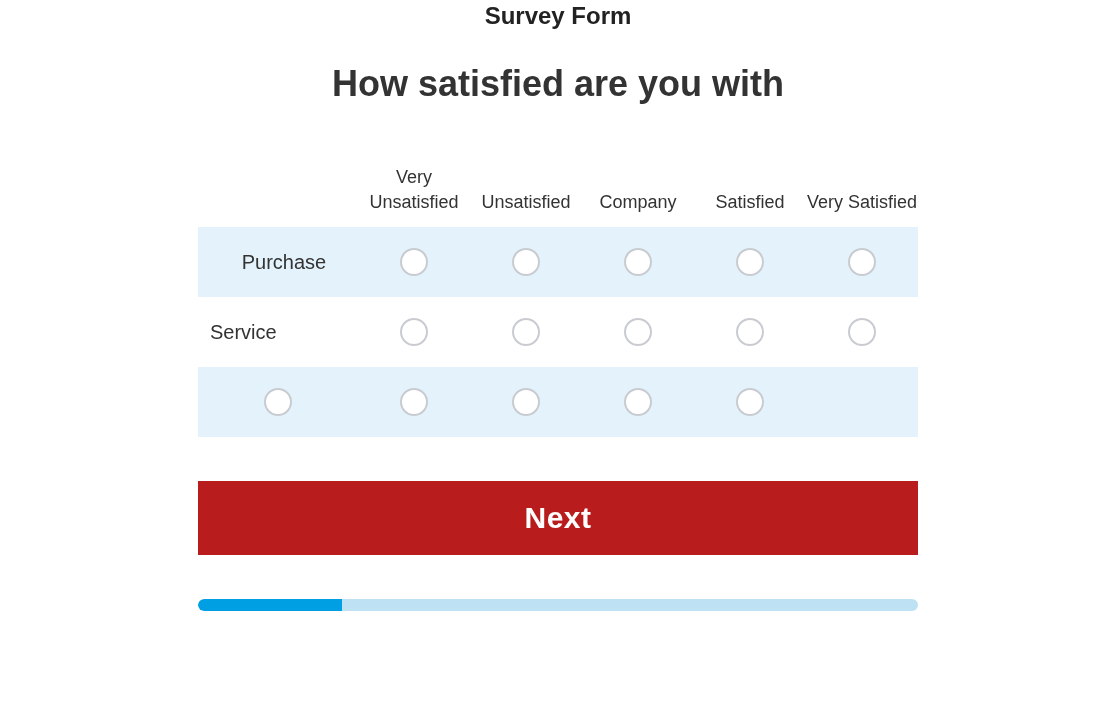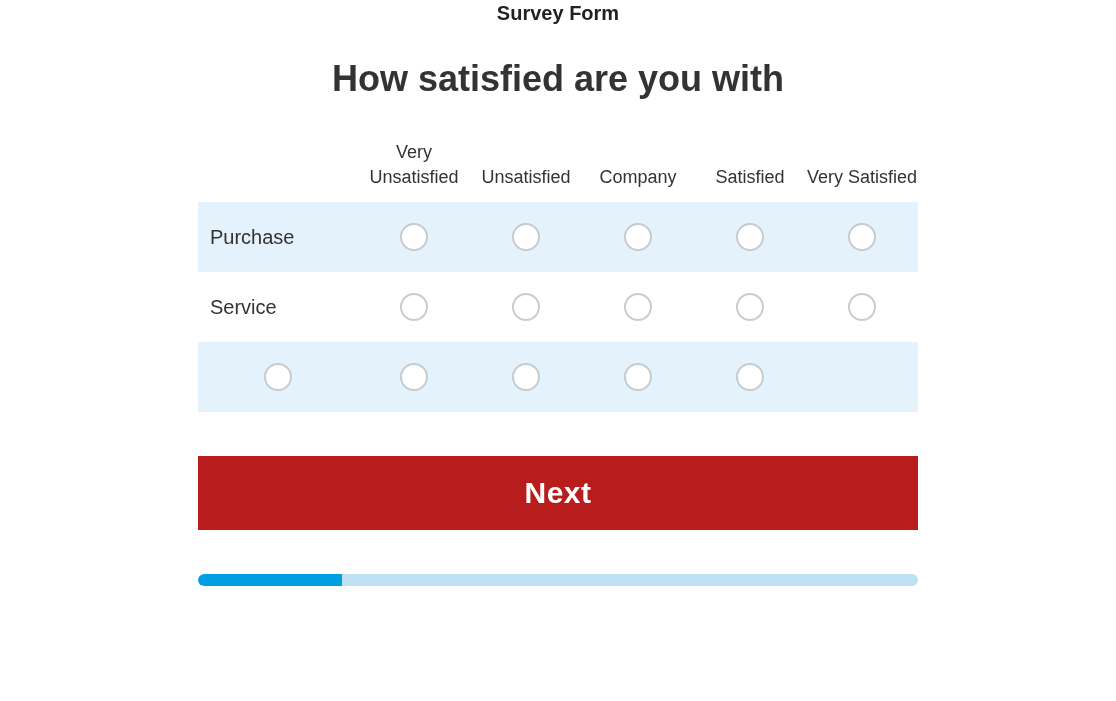--- a/index.html
+++ b/index.html
@@ -14,34 +14,34 @@
       height: 701px;
       position: relative;
     }
     .container {
       width: 100%;
       display: flex;
       flex-direction: column;
       align-items: center;
     }
     .title {
-      font-size: 20px;
+      font-size: 24px;
       font-weight: 700;
       color: #222;
       margin-top: 2px;
     }
     .question {
       font-size: 36px;
       font-weight: 700;
       color: #333;
       margin-top: 33px;
     }
     .matrix {
       width: 720px;
-      margin-top: 40px;
+      margin-top: 60px;
     }
     .matrix-header {
       display: grid;
       grid-template-columns: 160px repeat(5, 1fr);
       align-items: end;
       padding-bottom: 12px;
     }
     .matrix-header .col-label {
       text-align: center;
       font-size: 18px;
@@ -51,20 +51,21 @@
     }
     .matrix-row {
       display: grid;
       grid-template-columns: 160px repeat(5, 1fr);
       align-items: center;
       min-height: 70px;
       padding: 10px 0;
     }
     .matrix-row.alt {
       background: #e3f2fb;
+      text-align: center;
     }
     .row-label {
       font-size: 20px;
       color: #333;
       padding-left: 12px;
       line-height: 1.35;
       font-weight: 400;
     }
     .radio-cell {
       display: flex;

